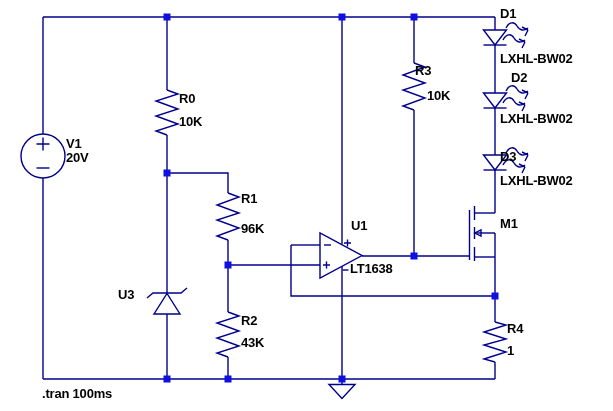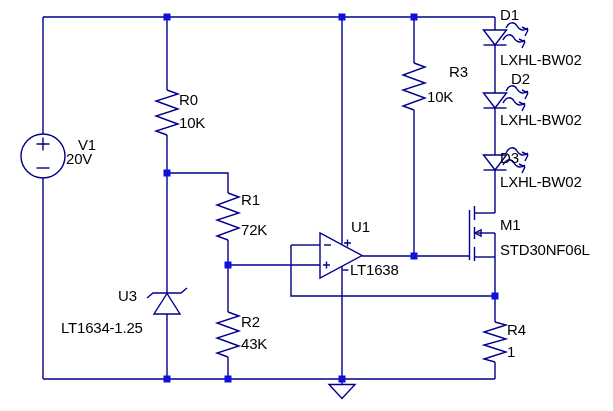--- a/index.html
+++ b/index.html
@@ -1,21 +1,21 @@
 <!DOCTYPE html>
 <html><head>
 <meta charset="utf-8">
 <style>
   html,body{margin:0;padding:0;background:#fff;}
   .canvas{position:relative;width:613px;height:411px;background:#FFFFFF;
           font-family:"Liberation Sans",sans-serif;overflow:hidden;}
   .canvas svg{position:absolute;left:0;top:0;}
   .sym{stroke:#00008C;stroke-width:1.4;fill:none;stroke-linejoin:miter;}
   .dot{fill:#0F0FE0;stroke:none;}
-  .lbl{position:absolute;font-size:15px;font-weight:400;color:#000;
+  .lbl{position:absolute;font-size:13px;font-weight:700;color:#000;
        line-height:1.1;white-space:nowrap;letter-spacing:-0.2px;}
 </style>
 </head>
 <body>
 
 <div class="canvas">
 
   <svg width="613" height="411" viewBox="0 0 613 411">
     <defs>
       <g id="led-unit" class="sym">
@@ -112,38 +112,37 @@
       <rect class="dot" x="163.5" y="169.5" width="7" height="7"></rect>
       <rect class="dot" x="224.5" y="261.5" width="7" height="7"></rect>
       <rect class="dot" x="410.5" y="252.5" width="7" height="7"></rect>
       <rect class="dot" x="491.5" y="292.5" width="7" height="7"></rect>
       <rect class="dot" x="163.5" y="375.5" width="7" height="7"></rect>
       <rect class="dot" x="224.5" y="375.5" width="7" height="7"></rect>
       <rect class="dot" x="338.5" y="375.5" width="7" height="7"></rect>
     </g>
   </svg>
 
-  <div class="lbl" style="left:78px;top:137px">V1</div>
+  <div class="lbl" style="left:66px;top:137px">V1</div>
   <div class="lbl" style="left:66px;top:151px">20V</div>
   <div class="lbl" style="left:179px;top:92px">R0</div>
   <div class="lbl" style="left:179px;top:115px">10K</div>
   <div class="lbl" style="left:241px;top:192px">R1</div>
-  <div class="lbl" style="left:241px;top:222px">72K</div>
+  <div class="lbl" style="left:241px;top:222px">96K</div>
   <div class="lbl" style="left:241px;top:314px">R2</div>
   <div class="lbl" style="left:241px;top:336px">43K</div>
   <div class="lbl" style="left:118px;top:288px">U3</div>
-  <div class="lbl" style="left:61px;top:320px">LT1634-1.25</div>
   <div class="lbl" style="left:351px;top:219px">U1</div>
   <div class="lbl" style="left:350px;top:262px">LT1638</div>
-  <div class="lbl" style="left:449px;top:64px">R3</div>
+  <div class="lbl" style="left:415px;top:64px">R3</div>
   <div class="lbl" style="left:427px;top:89px">10K</div>
   <div class="lbl" style="left:500px;top:7px">D1</div>
   <div class="lbl" style="left:500px;top:52px">LXHL-BW02</div>
   <div class="lbl" style="left:511px;top:71px">D2</div>
   <div class="lbl" style="left:500px;top:112px">LXHL-BW02</div>
   <div class="lbl" style="left:500px;top:150px">D3</div>
   <div class="lbl" style="left:500px;top:174px">LXHL-BW02</div>
   <div class="lbl" style="left:500px;top:217px">M1</div>
-  <div class="lbl" style="left:500px;top:242px">STD30NF06L</div>
   <div class="lbl" style="left:507px;top:322px">R4</div>
   <div class="lbl" style="left:507px;top:344px">1</div>
+  <div class="lbl" style="left:42px;top:387px">.tran 100ms</div>
 
 </div>
 
 </body></html>

